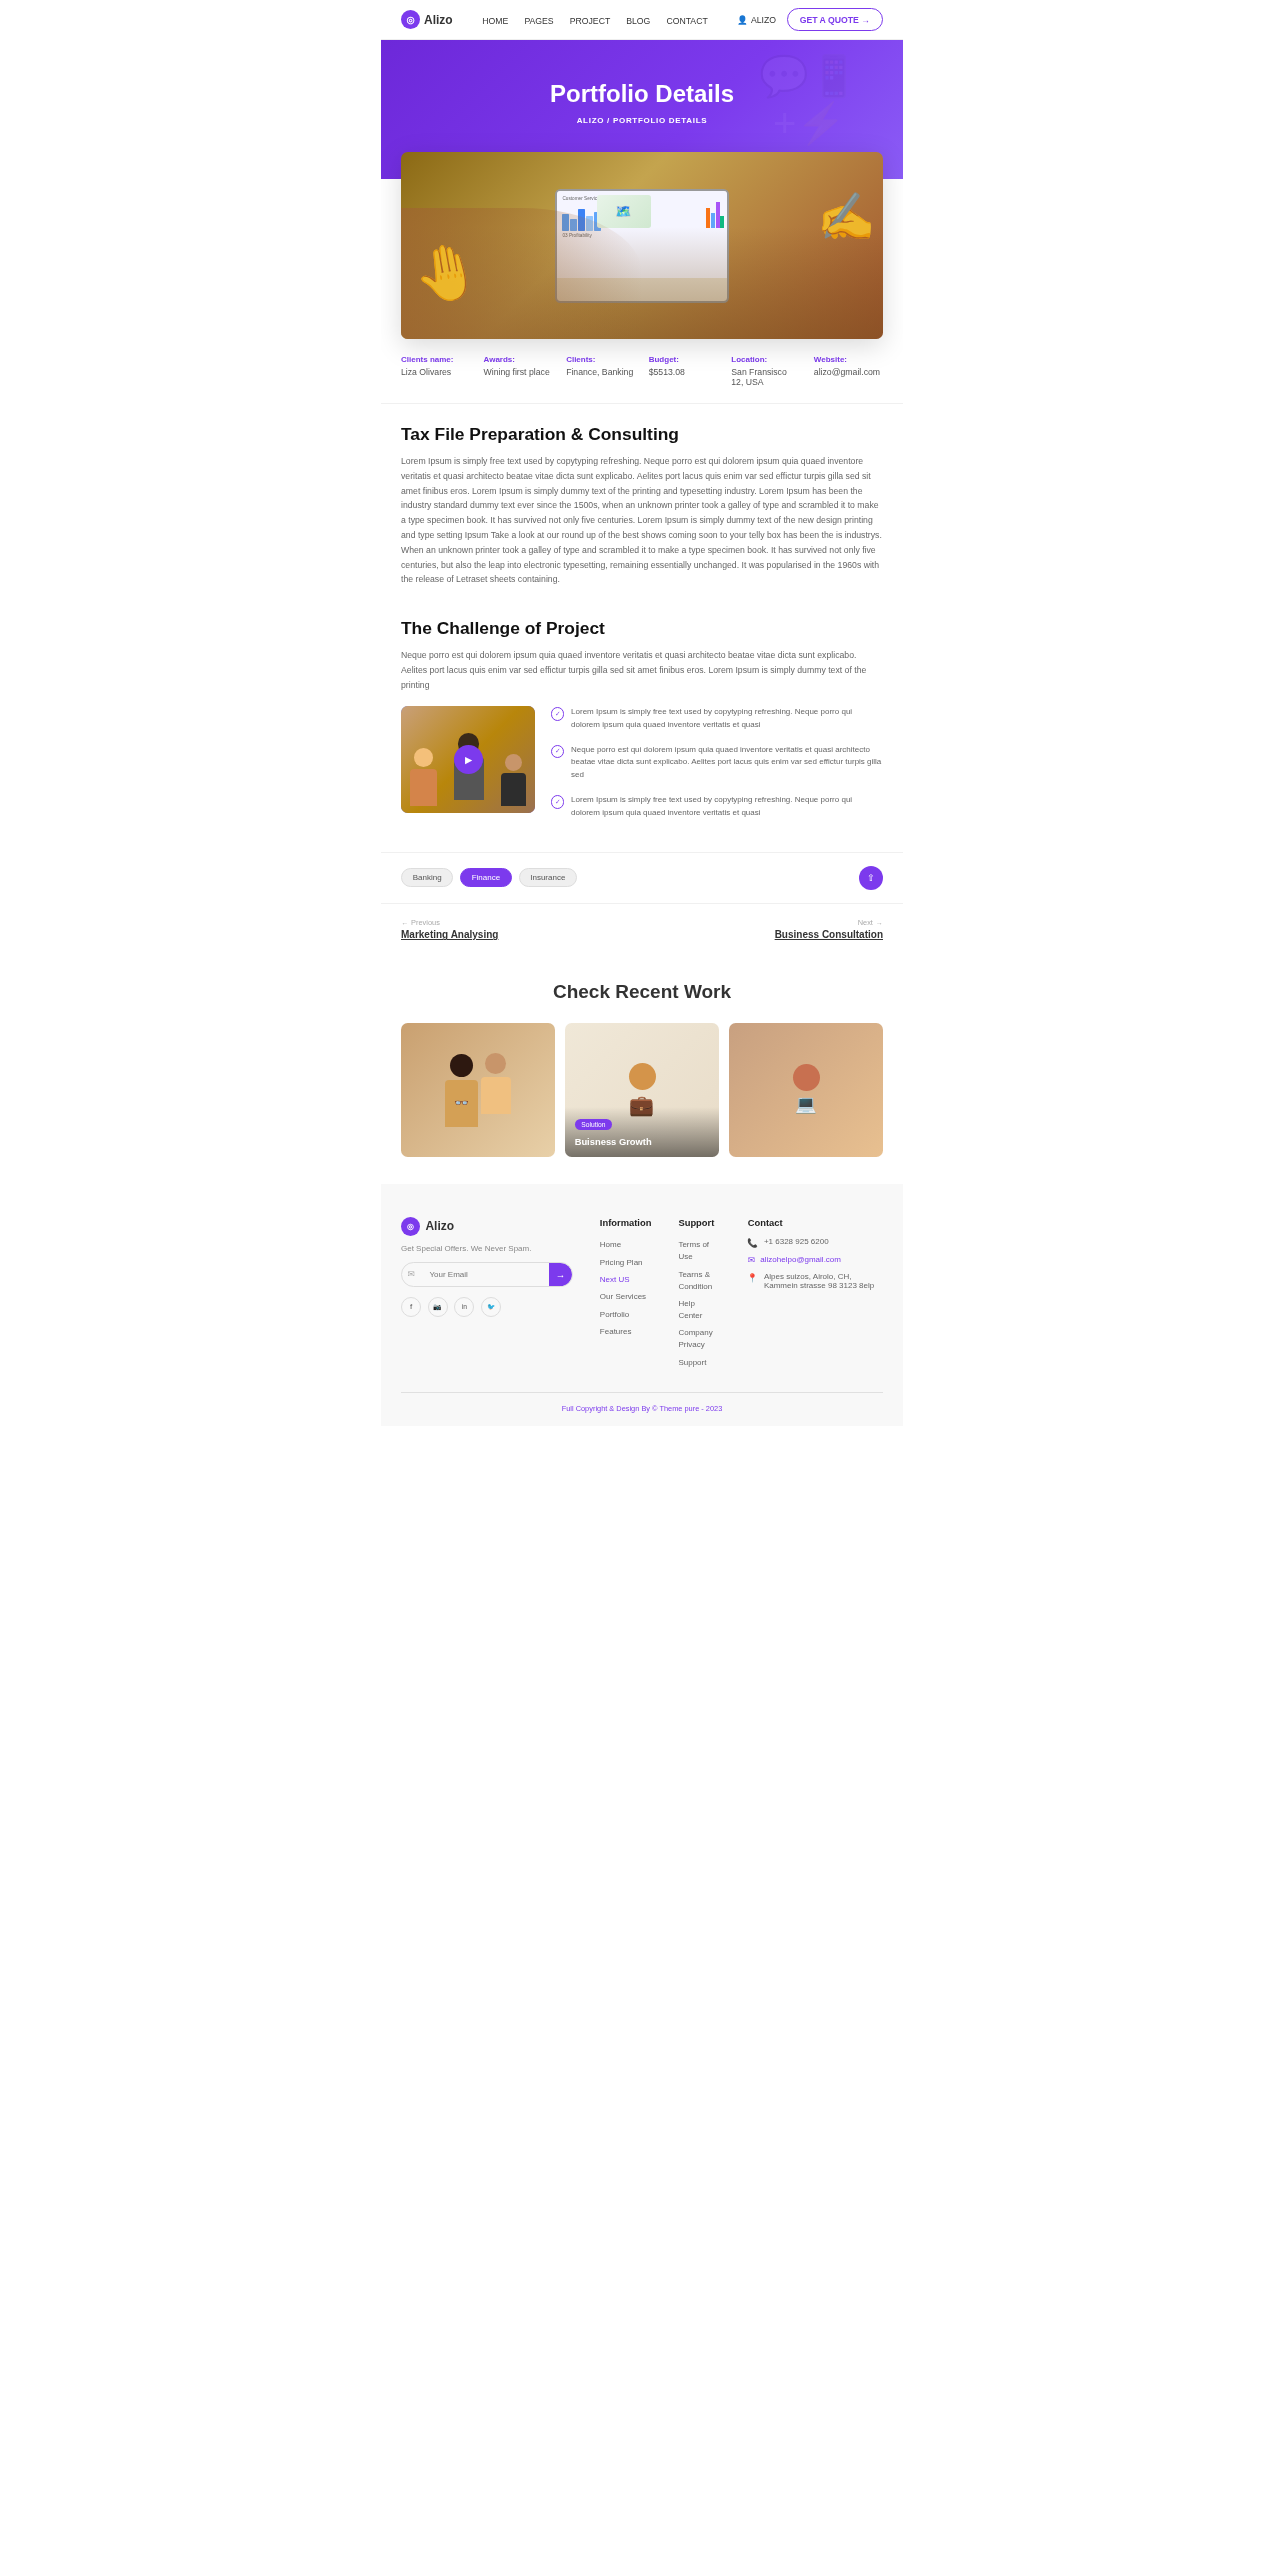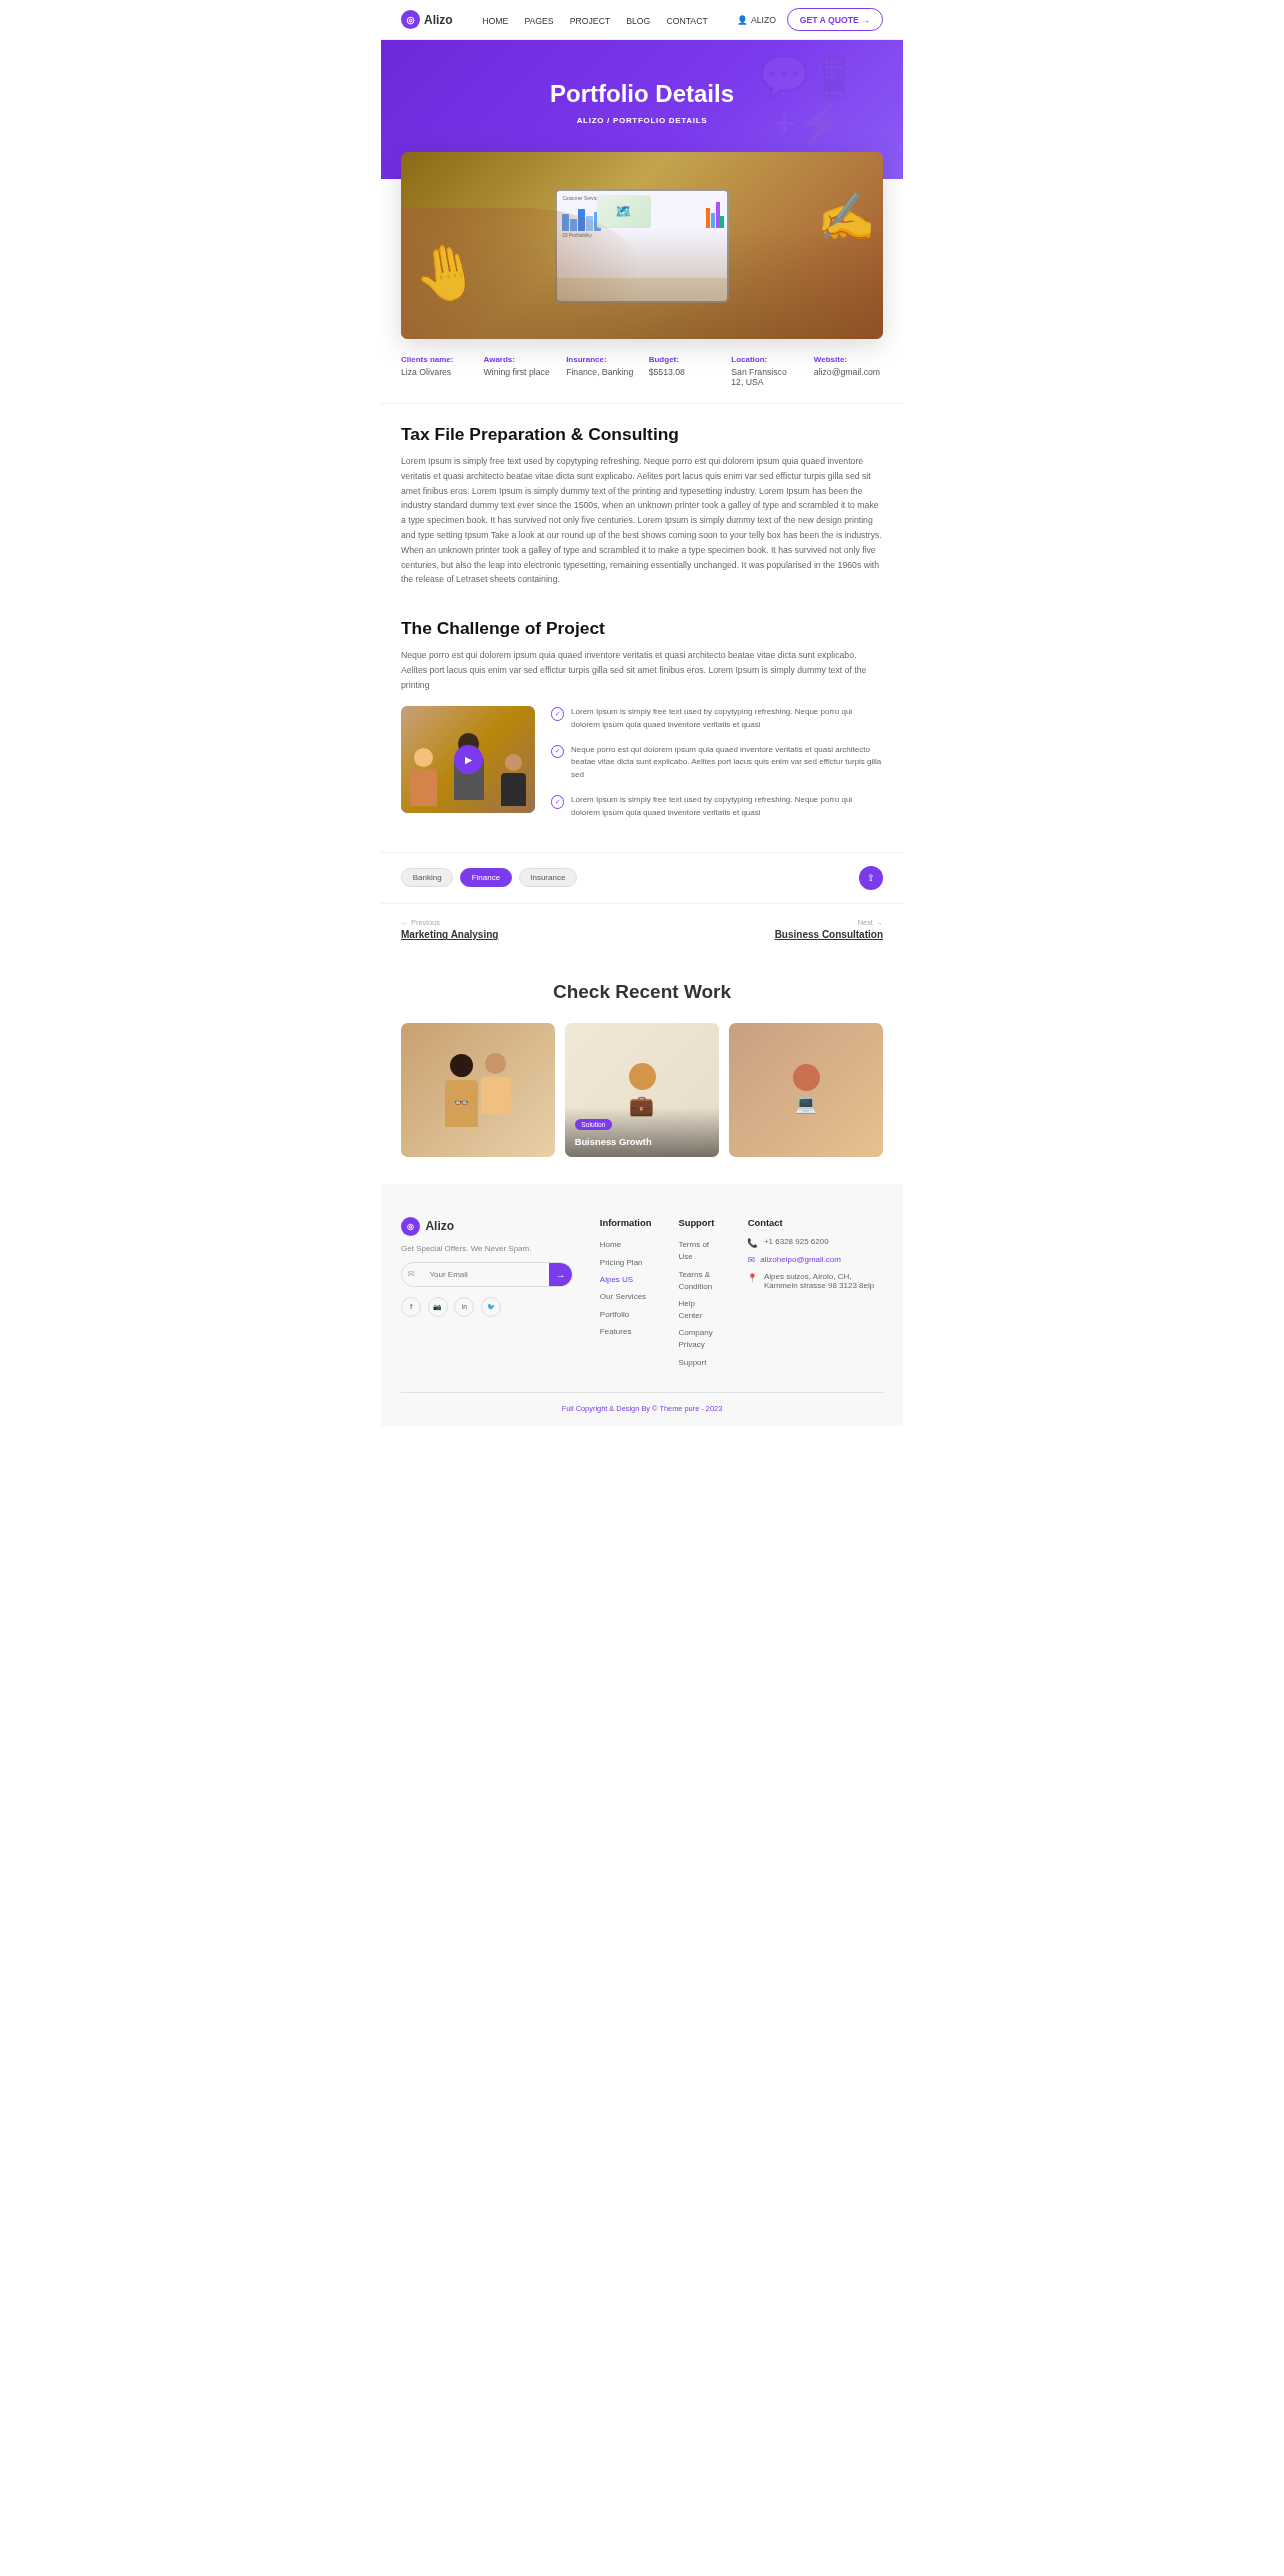--- a/index.html
+++ b/index.html
@@ -200,21 +200,21 @@
 <div class="portfolio-meta">
   <div class="meta-item">
     <div class="meta-label">Clients name:</div>
     <div class="meta-value">Liza Olivares</div>
   </div>
   <div class="meta-item">
     <div class="meta-label">Awards:</div>
     <div class="meta-value">Wining first place</div>
   </div>
   <div class="meta-item">
-    <div class="meta-label">Insurance:</div>
+    <div class="meta-label">Clients:</div>
     <div class="meta-value">Finance, Banking</div>
   </div>
   <div class="meta-item">
     <div class="meta-label">Budget:</div>
     <div class="meta-value">$5513.08</div>
   </div>
   <div class="meta-item">
     <div class="meta-label">Location:</div>
     <div class="meta-value">San Fransisco 12, USA</div>
   </div>
@@ -363,21 +363,21 @@
         <div class="social-icon" style="font-size:6.7px;">in</div>
         <div class="social-icon" style="font-size:6.7px;">🐦</div>
       </div>
     </div>
 
     <div class="footer-col">
       <h4>Information</h4>
       <ul>
         <li><a href="#">Home</a></li>
         <li><a href="#">Pricing Plan</a></li>
-        <li><a href="#" class="active">Alpes US</a></li>
+        <li><a href="#" class="active">Next US</a></li>
         <li><a href="#">Our Services</a></li>
         <li><a href="#">Portfolio</a></li>
         <li><a href="#">Features</a></li>
       </ul>
     </div>
 
     <div class="footer-col">
       <h4>Support</h4>
       <ul>
         <li><a href="#">Terms of Use</a></li>

